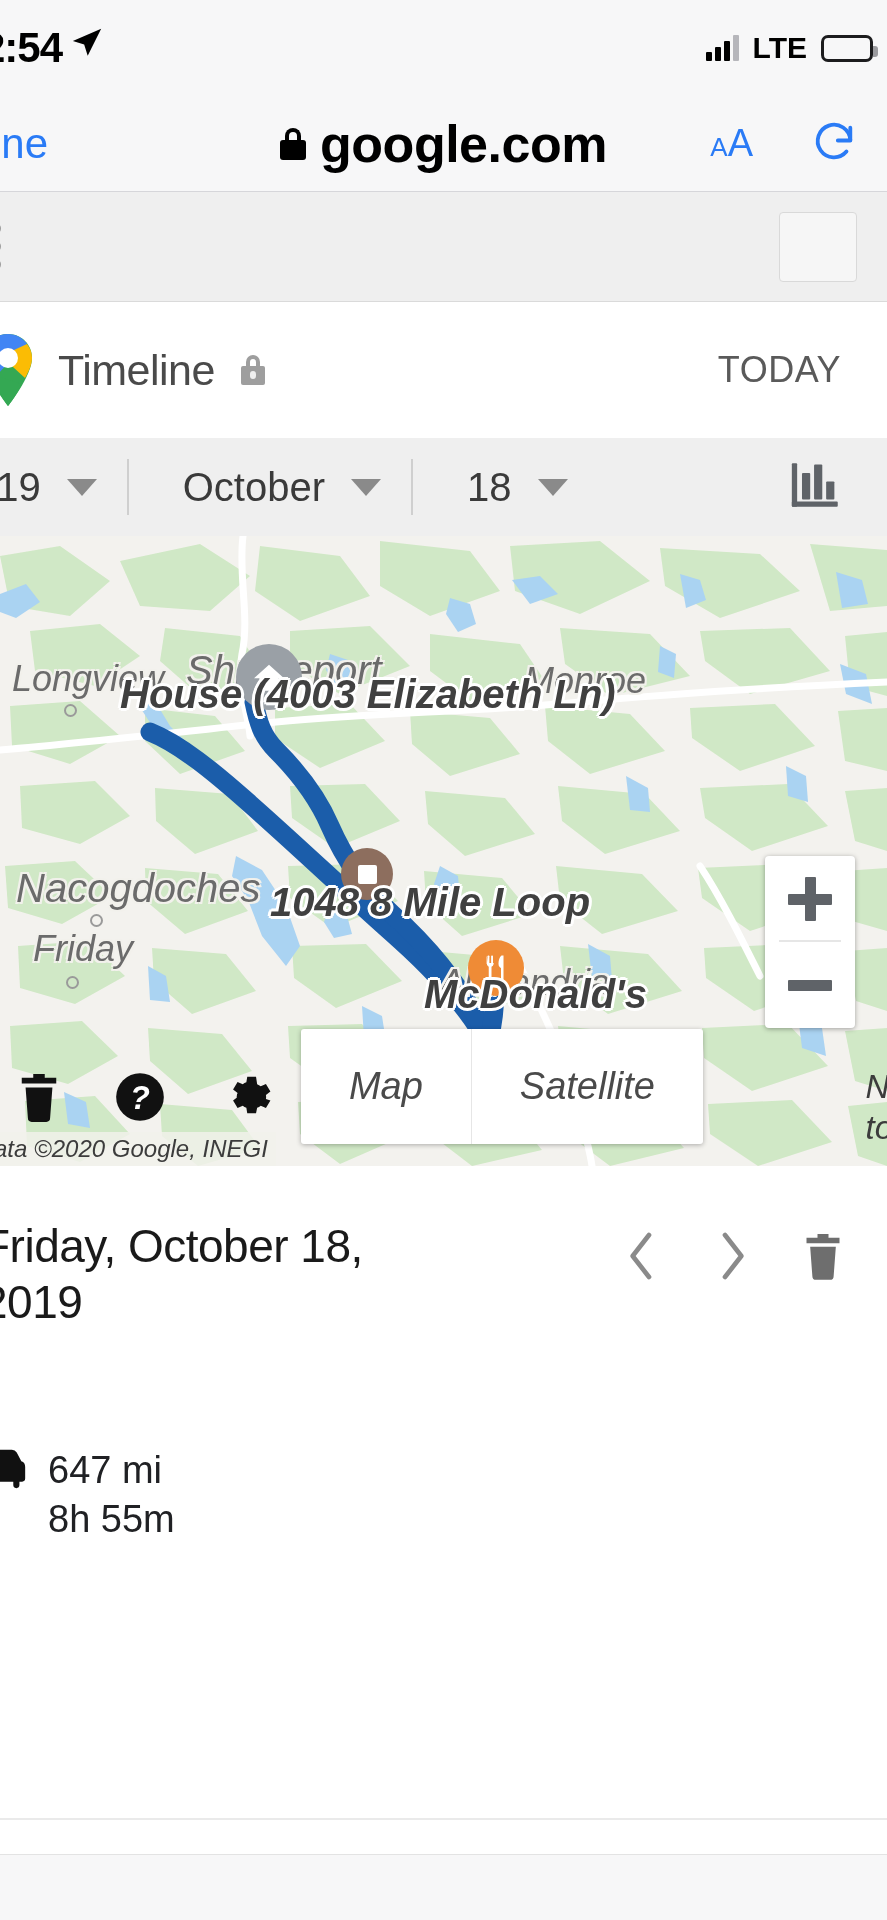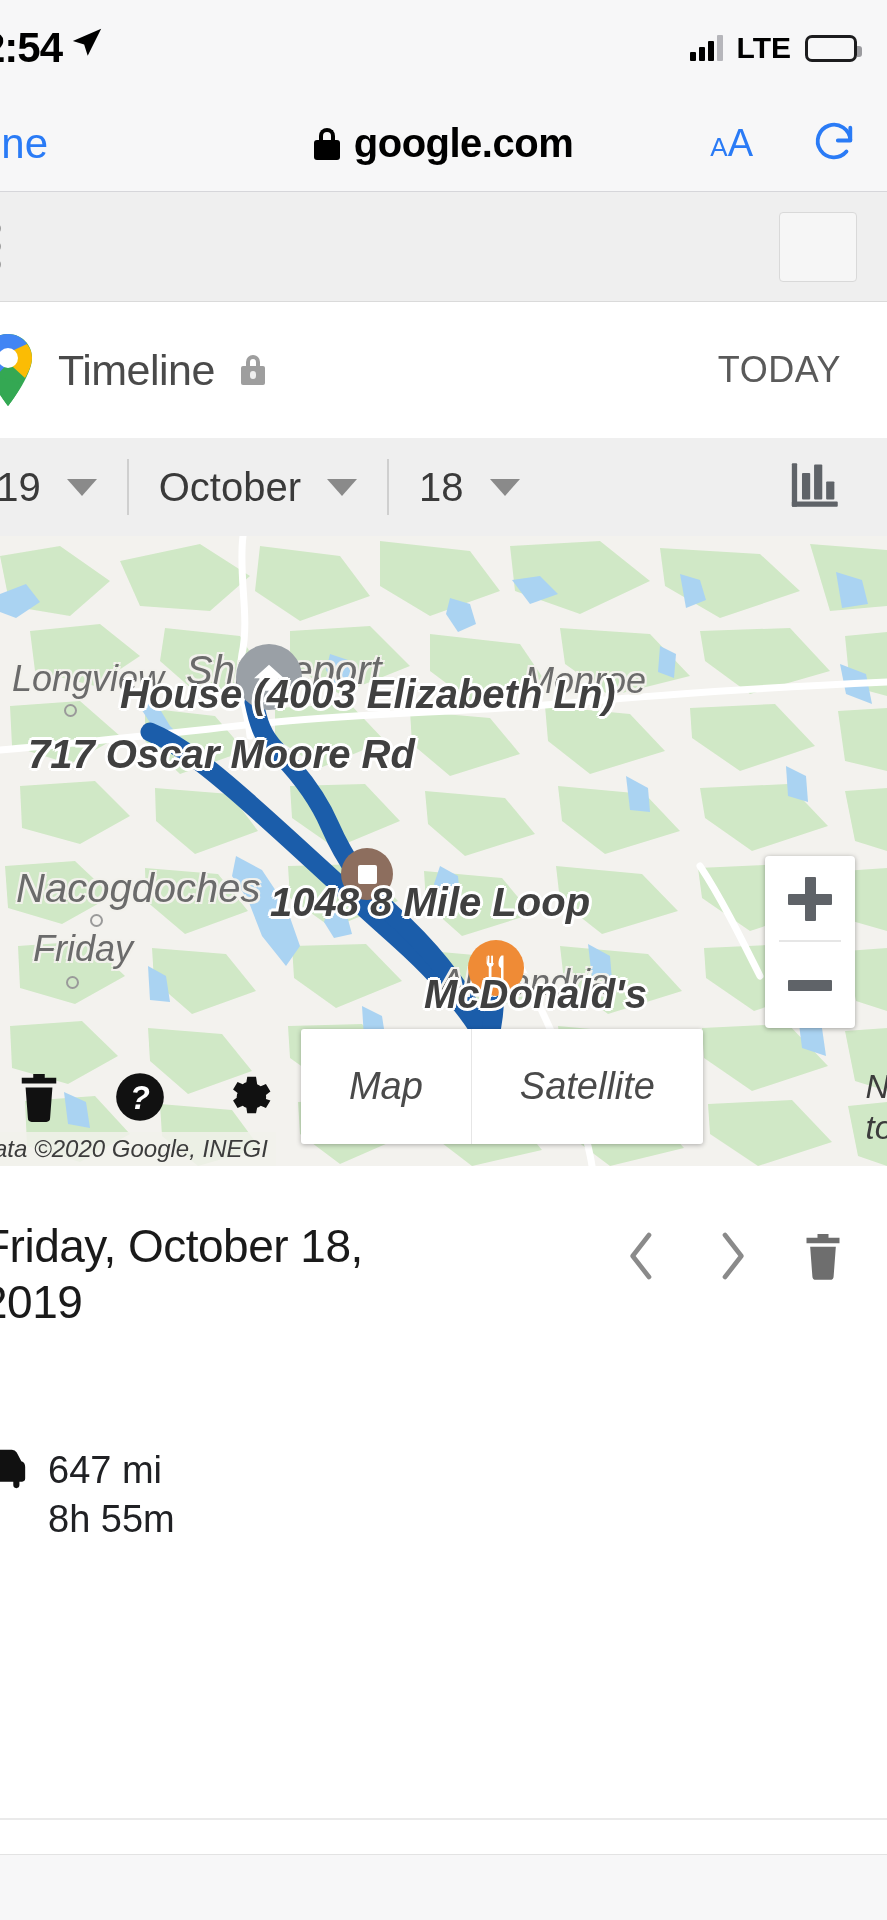--- a/index.html
+++ b/index.html
@@ -17,21 +17,21 @@
     background: #f7f7f8;
     display: flex; align-items: center; justify-content: space-between;
   }
   .status-left {
     display: flex; align-items: center; gap: 8px;
     margin-left: -18px; font-size: 42px; font-weight: 700; color: #000;
     letter-spacing: -1px;
   }
   .loc-arrow { display: inline-block; transform: translateY(-2px); }
   .status-right {
-    display: flex; align-items: center; gap: 14px; margin-right: 30px;
+    display: flex; align-items: center; gap: 14px; margin-right: 14px;
   }
   .sig-bars { display: flex; align-items: flex-end; gap: 3px; height: 26px; }
   .sig-bars i { display: block; width: 6px; background: #000; border-radius: 1px; }
   .sig-bars i:nth-child(1) { height: 9px; }
   .sig-bars i:nth-child(2) { height: 14px; }
   .sig-bars i:nth-child(3) { height: 20px; }
   .sig-bars i:nth-child(4) { height: 26px; background: #b6b6bb; }
   .lte { font-size: 30px; font-weight: 700; color: #000; letter-spacing: 0px; }
   .battery {
     position: relative; width: 52px; height: 27px;
@@ -56,21 +56,21 @@
   }
   .lock-glyph { width: 26px; height: 32px; position: relative; display:inline-block; }
   .lock-glyph .shackle {
     position: absolute; left: 5px; top: 0; width: 16px; height: 16px;
     border: 4px solid #000; border-bottom: none; border-radius: 8px 8px 0 0;
   }
   .lock-glyph .body {
     position: absolute; left: 0; bottom: 0; width: 26px; height: 20px;
     background: #000; border-radius: 3px;
   }
-  .url-text { font-size: 40px; font-weight: 700; color: #000; letter-spacing: -0.5px; }
+  .url-text { font-size: 52px; font-weight: 700; color: #000; letter-spacing: -0.5px; }
   .safari-actions {
     margin-left: auto; margin-right: 30px; display: flex; align-items: center; gap: 58px;
   }
   .aa { color: #2a7bf6; font-weight: 400; }
   .aa .small { font-size: 26px; }
   .aa .big { font-size: 38px; }
   .reload { color: #2a7bf6; }
 
   
   .page-chrome {
@@ -116,20 +116,21 @@
   }
 
   
   .date-bar {
     position: absolute; top: 438px; left: 0; width: 887px; height: 98px;
     background: #efefef; display: flex; align-items: center;
   }
   .date-seg {
     display: flex; align-items: center; height: 100%;
     position: relative;
+    margin-left: 24px;
   }
   .date-seg .lbl { font-size: 40px; color: #3a3a3a; font-weight: 400; }
   .caret {
     width: 0; height: 0; margin-left: 26px;
     border-left: 15px solid transparent; border-right: 15px solid transparent;
     border-top: 17px solid #8a8a8a;
   }
   .seg-year { margin-left: -26px; }
   .divider { width: 2px; height: 56px; background: #cfcfcf; margin: 0 30px; }
   .bar-chart-icon { margin-left: auto; margin-right: 42px; }
@@ -469,21 +470,20 @@
       <svg width="30" height="30" viewBox="0 0 24 24" fill="#ffffff">
         <path d="M6 2 L6 8 M9 2 L9 8 M7.5 2 L7.5 9 M4.5 2 L4.5 8 C4.5 10 7.5 10.5 7.5 10.5 L7.5 22 L6.2 22 L6.2 10.5"></path>
         <rect x="5.2" y="2" width="1.5" height="8" rx="0.6"></rect>
         <rect x="8.1" y="2" width="1.5" height="8" rx="0.6"></rect>
         <path d="M4.6 8 C4.6 10.2 6.4 11 6.4 11 L6.4 22 L8.4 22 L8.4 11 C8.4 11 10.2 10.2 10.2 8 Z"></path>
         <path d="M16.4 2 C14.6 3.4 14 6.2 14 8.6 C14 10.6 15 11.6 16 11.9 L16 22 L18 22 L18 2 Z"></path>
       </svg>
     </span>
 
     <span class="map-label" style="left:120px; top:136px; font-size:40px;">House (4003 Elizabeth Ln)</span>
-    <span class="map-label" style="left:28px;  top:196px; font-size:40px;">717 Oscar Moore Rd</span>
     <span class="map-label" style="left:270px; top:344px; font-size:40px;">1048 8 Mile Loop</span>
     <span class="map-label" style="left:424px; top:436px; font-size:40px;">McDonald's</span>
 
     <div class="zoom-ctl">
       <div class="zb">
         <span class="plus-h"></span>
           <span class="plus-v"></span>
       </div>
       <div class="zb">
         <span class="minus-h"></span>

